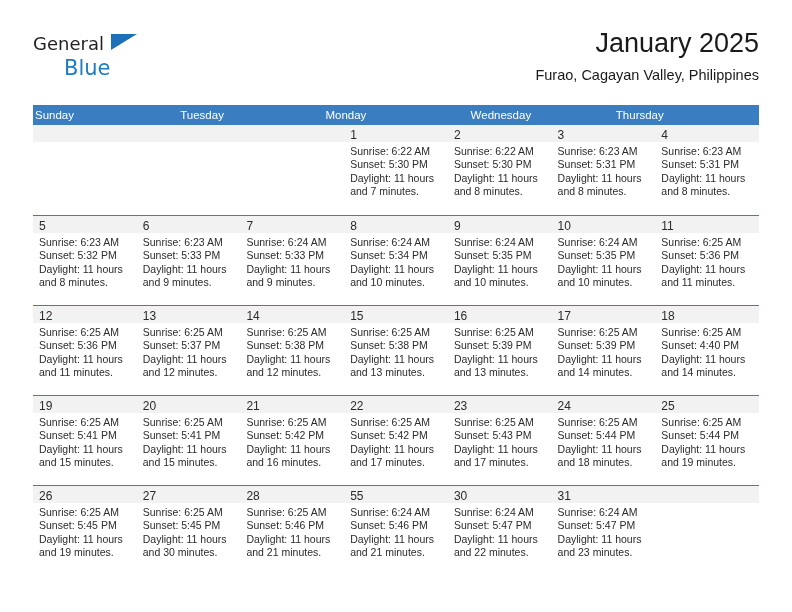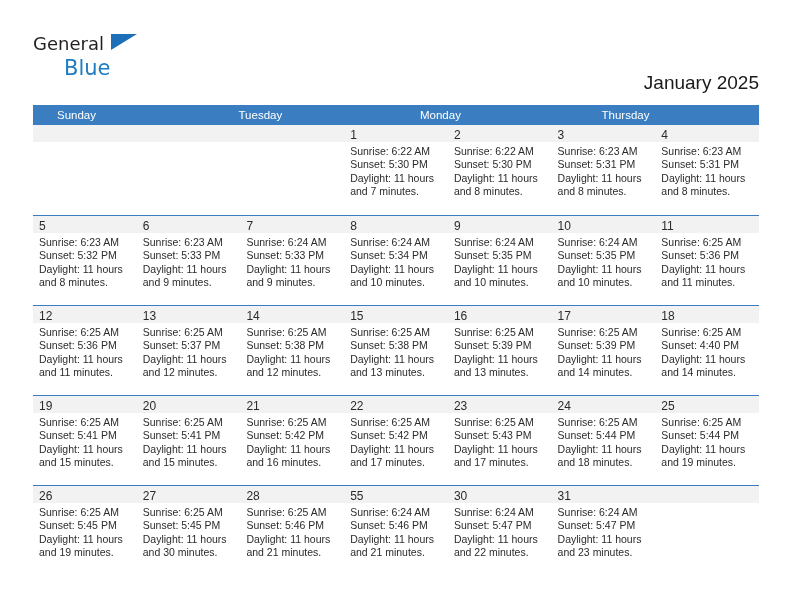--- a/index.html
+++ b/index.html
@@ -69,26 +69,25 @@
     line-height: 24px;
   }
 
   .titles {
     position: absolute;
     right: 0;
     top: 0;
     text-align: right;
   }
   .cal-title {
-    font-size: 19px;
+    font-size: 27px;
     font-weight: 400;
     color: #1a1a1a;
     line-height: 34px;
     white-space: nowrap;
-    margin-top: 40px;
   }
   .cal-subtitle {
     margin-top: 6px;
     font-size: 14.5px;
     font-weight: 400;
     color: #1a1a1a;
     line-height: 18px;
     white-space: nowrap;
   }
 
@@ -103,21 +102,21 @@
   .dow-row {
     display: flex;
     background: #3a7ec1;
     height: 20px;
   }
   .dow {
     flex: 1 1 0;
     color: #ffffff;
     font-size: 11.5px;
     line-height: 20px;
-    padding-left: 24px;
+    padding-left: 2px;
     box-sizing: border-box;
     white-space: nowrap;
   }
 
   .week {
     display: flex;
     height: 90px;
     border-top: 1px solid #3a7ec1;
     box-sizing: border-box;
   }
@@ -175,20 +174,21 @@
     </div>
 
   </div>
 
   <div class="calendar">
 
     <div class="dow-row">
       <div class="dow">Sunday</div>
       <div class="dow">Tuesday</div>
       <div class="dow">Monday</div>
+      <div class="dow">Wednesday</div>
       <div class="dow">Thursday</div>
     </div>
 
     <div class="weeks">
         <div class="week">
           <div class="cell empty">
             <div class="datebar"><span class="datenum"></span></div>
             <div class="info">
               <div></div>
               <div></div>

